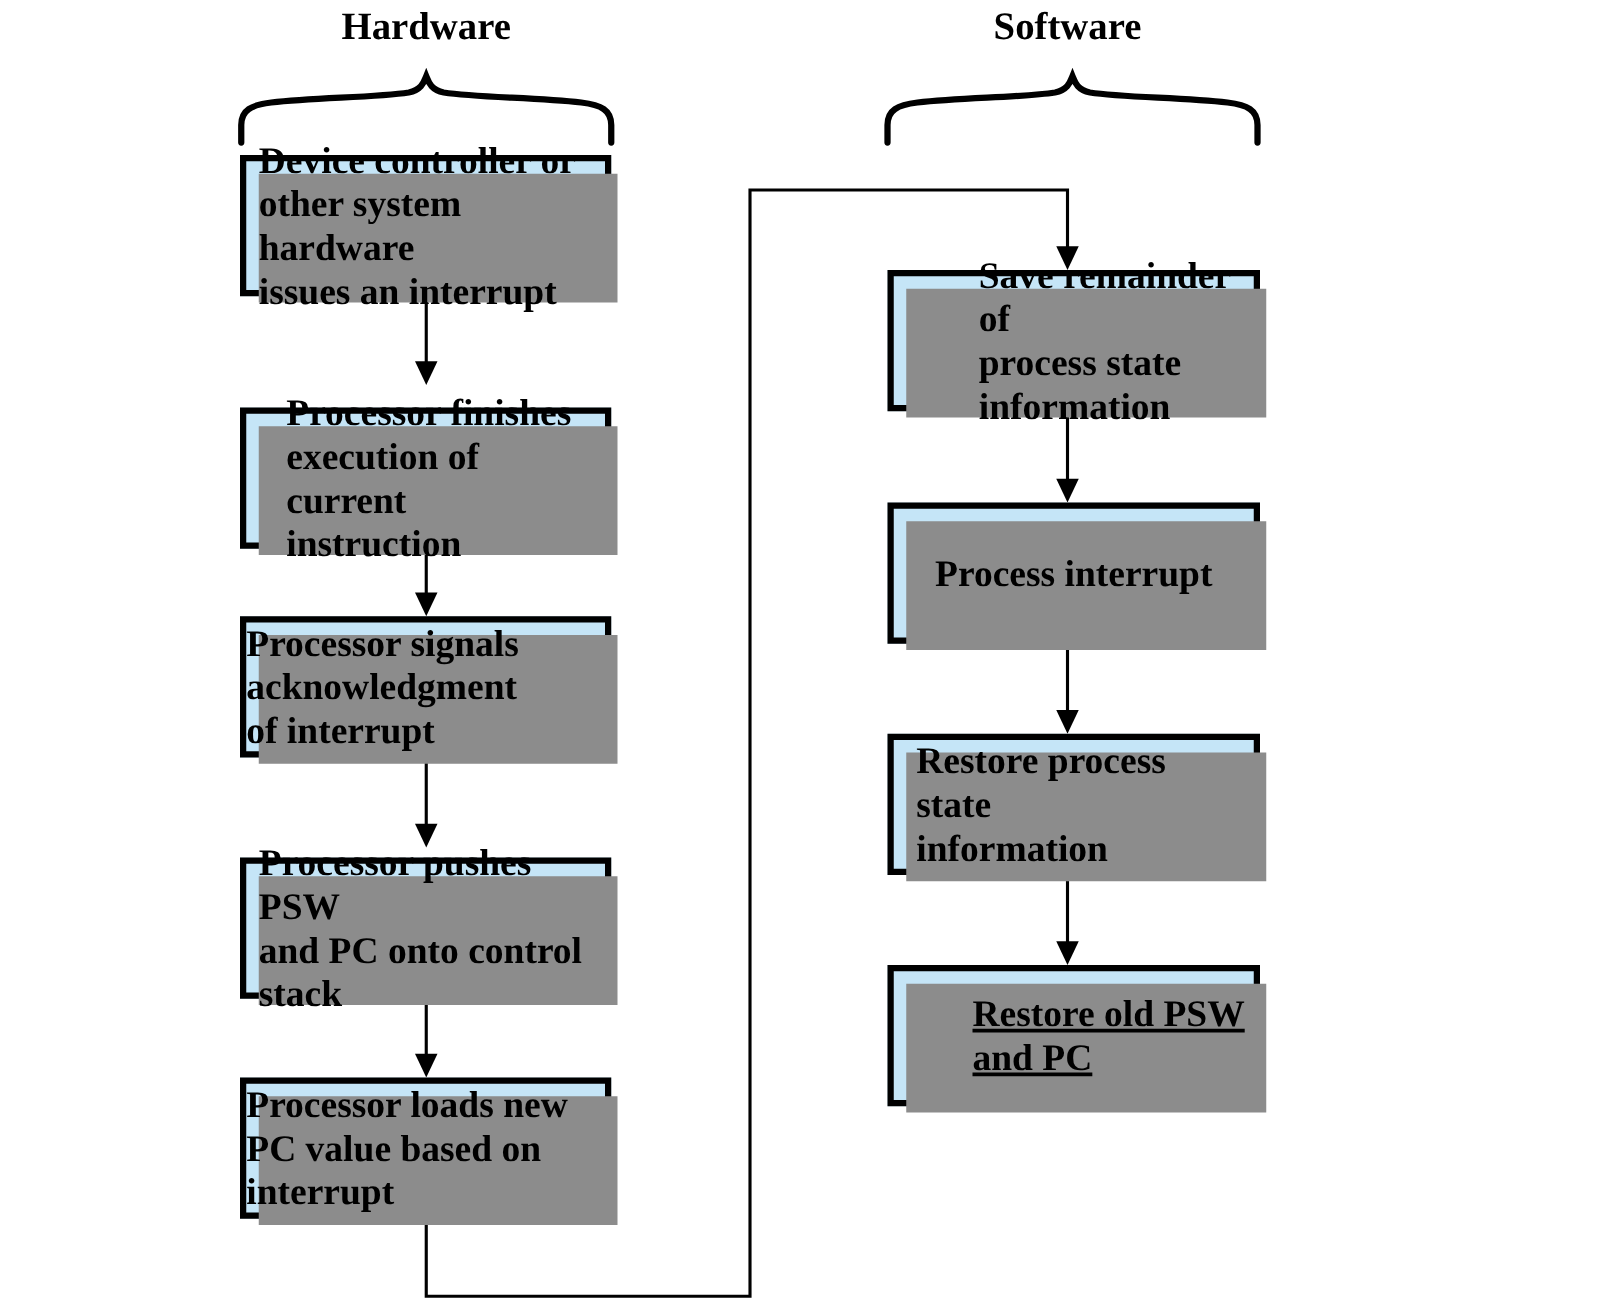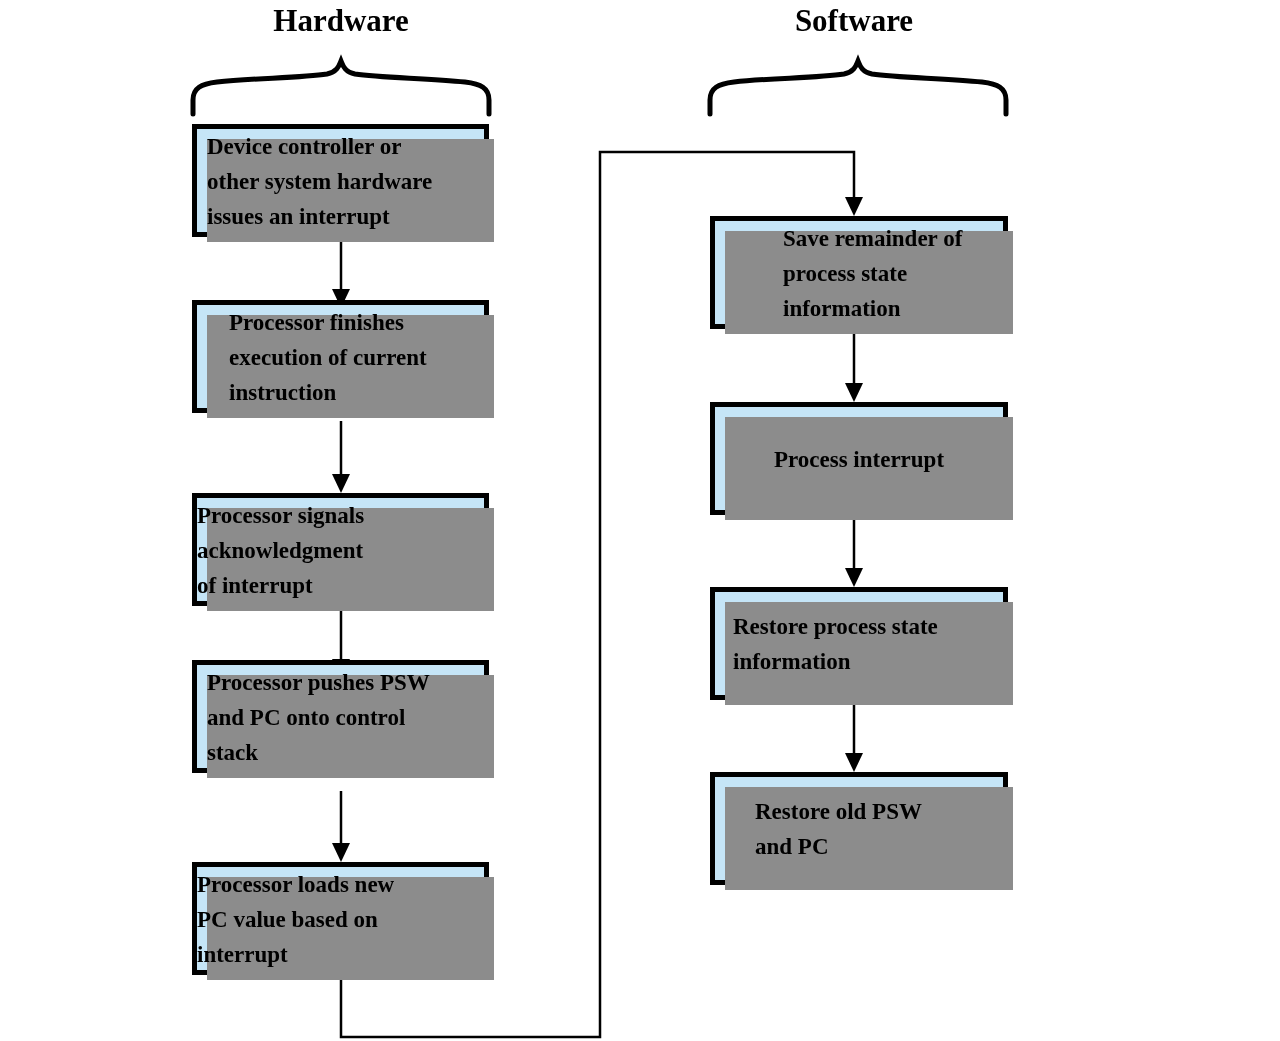--- a/index.html
+++ b/index.html
@@ -40,21 +40,21 @@
     width:100%;height:100%;
     background:#8c8c8c;
     z-index:-1;
   }
   .node .txt{
     position:absolute;
     left:0;right:0;top:50%;
     transform:translateY(-50%);
     font-family:"Liberation Serif", serif;
     font-weight:bold;
-    font-size:23px;
+    font-size:30px;
     line-height:35px;
     color:#000000;
     white-space:pre-line;
   }
   .node.align-left  .txt{text-align:left;}
   .node.align-center .txt{text-align:center;}
 
   
   .conn{position:absolute;z-index:1;}
   .conn svg{display:block;overflow:visible;}
@@ -108,21 +108,21 @@
 issues an interrupt</div>
   </div>
 
   <div class="conn" style="left:330px;top:237px;width:22px;height:71px;">
     <svg width="22" height="71" viewBox="0 0 22 71">
       <line x1="11" y1="0" x2="11" y2="62" stroke="#000000" stroke-width="2.5"></line>
       <polygon points="11,71 2,52 20,52" fill="#000000"></polygon>
     </svg>
   </div>
 
-  <div class="node align-left" style="left:192px;top:300px;width:297px;height:113px;">
+  <div class="node align-left" style="left:192px;top:326px;width:297px;height:113px;">
     <span class="shadow"></span>
     <div class="txt" style="padding-left:32px;padding-right:6px;">Processor finishes
 execution of current
 instruction</div>
   </div>
 
   <div class="conn" style="left:330px;top:421px;width:22px;height:72px;">
     <svg width="22" height="72" viewBox="0 0 22 72">
       <line x1="11" y1="0" x2="11" y2="63" stroke="#000000" stroke-width="2.5"></line>
       <polygon points="11,72 2,53 20,53" fill="#000000"></polygon>
@@ -136,21 +136,21 @@
 of interrupt</div>
   </div>
 
   <div class="conn" style="left:330px;top:606px;width:22px;height:72px;">
     <svg width="22" height="72" viewBox="0 0 22 72">
       <line x1="11" y1="0" x2="11" y2="63" stroke="#000000" stroke-width="2.5"></line>
       <polygon points="11,72 2,53 20,53" fill="#000000"></polygon>
     </svg>
   </div>
 
-  <div class="node align-left" style="left:192px;top:660px;width:297px;height:113px;">
+  <div class="node align-left" style="left:192px;top:686px;width:297px;height:113px;">
     <span class="shadow"></span>
     <div class="txt" style="padding-left:10px;padding-right:6px;">Processor pushes PSW
 and PC onto control
 stack</div>
   </div>
 
   <div class="conn" style="left:330px;top:791px;width:22px;height:71px;">
     <svg width="22" height="71" viewBox="0 0 22 71">
       <line x1="11" y1="0" x2="11" y2="62" stroke="#000000" stroke-width="2.5"></line>
       <polygon points="11,71 2,52 20,52" fill="#000000"></polygon>
@@ -198,17 +198,17 @@
 
   <div class="conn" style="left:843px;top:700px;width:22px;height:72px;">
     <svg width="22" height="72" viewBox="0 0 22 72">
       <line x1="11" y1="0" x2="11" y2="63" stroke="#000000" stroke-width="2.5"></line>
       <polygon points="11,72 2,53 20,53" fill="#000000"></polygon>
     </svg>
   </div>
 
   <div class="node align-left" style="left:710px;top:772px;width:298px;height:113px;">
     <span class="shadow"></span>
-    <div class="txt" style="padding-left:40px;padding-right:6px;">Restore old PSW
+    <div class="txt" style="padding-left:63px;padding-right:6px;text-decoration:underline;">Restore old PSW
 and PC</div>
   </div>
 
 </div>
 
 </body></html>

